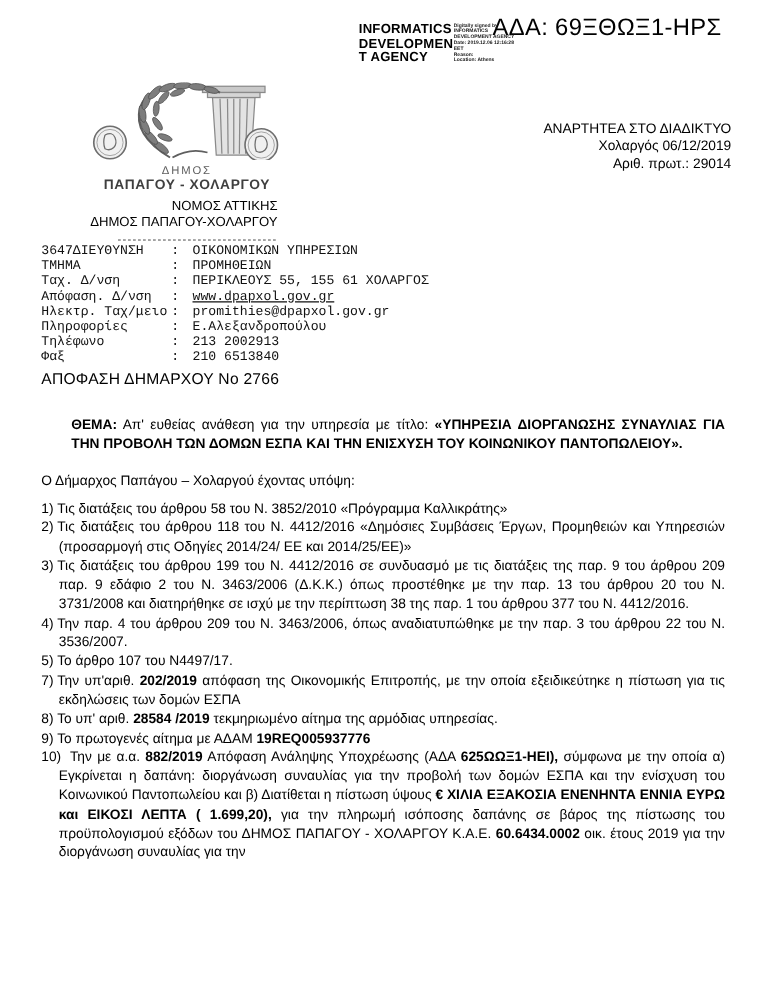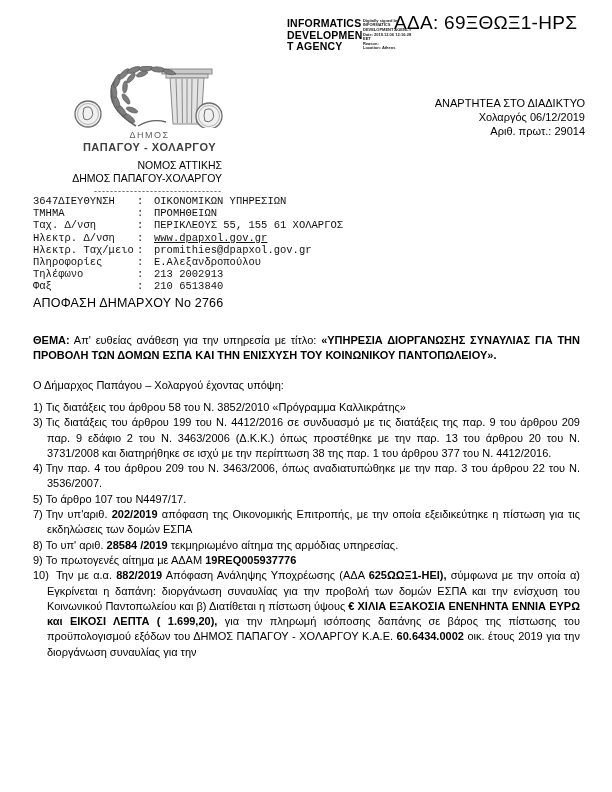--- a/index.html
+++ b/index.html
@@ -28,21 +28,21 @@
   
   .info-table { position:absolute; left:33px; top:195px; font-size:10.5px; line-height:12.2px;font-family:Liberation Mono, monospace; }
   .info-row { display:flex; }
   .info-label { width:104px; }
   .info-colon { width:17px; }
   .info-value { }
   .info-value.link { text-decoration:underline; }
   
   .content { position:absolute; left:33px; top:296px; width:547px; font-size:11px; color:#000; }
   .doc-title { font-weight:400; font-size:12.5px; letter-spacing:0.2px; margin-bottom:23px; }
-  .subject { text-align:justify; line-height:15px; margin-bottom:15px; }
+  .subject { text-align:justify; line-height:15px; margin-bottom:15px;margin-left:24px; }
   .intro { margin-bottom:7px; line-height:15px; }
   .legal-list { }
   .li { padding-left:14px; text-indent:-14px; text-align:justify; line-height:15.3px; }
   .num { padding-right:3px; }
   .b { font-weight:700; }
   svg .thin { stroke:#8a8a8a; fill:none; stroke-width:1; }
 </style>
 </head>
 <body>
 
@@ -131,21 +131,21 @@
         <span class="info-label">ΤΜΗΜΑ</span>
         <span class="info-colon">:</span>
         <span class="info-value">ΠΡΟΜΗΘΕΙΩΝ</span>
       </div>
       <div class="info-row">
         <span class="info-label">Ταχ. Δ/νση</span>
         <span class="info-colon">:</span>
         <span class="info-value">ΠΕΡΙΚΛΕΟΥΣ 55, 155 61 ΧΟΛΑΡΓΟΣ</span>
       </div>
       <div class="info-row">
-        <span class="info-label">Ηλεκτρ. Δ/νση</span>
+        <span class="info-label">Απόφαση. Δ/νση</span>
         <span class="info-colon">:</span>
         <span class="info-value link">www.dpapxol.gov.gr</span>
       </div>
       <div class="info-row">
         <span class="info-label">Ηλεκτρ. Ταχ/μειο</span>
         <span class="info-colon">:</span>
         <span class="info-value">promithies@dpapxol.gov.gr</span>
       </div>
       <div class="info-row">
         <span class="info-label">Πληροφορίες</span>
@@ -163,20 +163,21 @@
         <span class="info-value">210 6513840</span>
       </div>
     </div>
 
   <div class="content">
     <div class="doc-title">ΑΠΟΦΑΣΗ ΔΗΜΑΡΧΟΥ Νο 2766</div>
     <p class="subject"><span class="b">ΘΕΜΑ:</span><span> Απ' ευθείας ανάθεση για την υπηρεσία με τίτλο: </span><span class="b">«ΥΠΗΡΕΣΙΑ ΔΙΟΡΓΑΝΩΣΗΣ ΣΥΝΑΥΛΙΑΣ ΓΙΑ ΤΗΝ ΠΡΟΒΟΛΗ ΤΩΝ ΔΟΜΩΝ ΕΣΠΑ ΚΑΙ ΤΗΝ ΕΝΙΣΧΥΣΗ ΤΟΥ ΚΟΙΝΩΝΙΚΟΥ ΠΑΝΤΟΠΩΛΕΙΟΥ».</span></p>
     <p class="intro">Ο Δήμαρχος Παπάγου – Χολαργού έχοντας υπόψη:</p>
     <div class="legal-list">
         <div class="li"><span class="num">1)</span><span>Τις διατάξεις του άρθρου 58 του Ν. 3852/2010 «Πρόγραμμα Καλλικράτης»</span></div>
+        <div class="li"><span class="num">2)</span><span>Τις διατάξεις του άρθρου 118 του Ν. 4412/2016 «Δημόσιες Συμβάσεις Έργων, Προμηθειών και Υπηρεσιών (προσαρμογή στις Οδηγίες 2014/24/ ΕΕ και 2014/25/ΕΕ)»</span></div>
         <div class="li"><span class="num">3)</span><span>Τις διατάξεις του άρθρου 199 του Ν. 4412/2016 σε συνδυασμό με τις διατάξεις της παρ. 9 του άρθρου 209 παρ. 9 εδάφιο 2 του Ν. 3463/2006 (Δ.Κ.Κ.) όπως προστέθηκε με την παρ. 13 του άρθρου 20 του Ν. 3731/2008 και διατηρήθηκε σε ισχύ με την περίπτωση 38 της παρ. 1 του άρθρου 377 του Ν. 4412/2016.</span></div>
         <div class="li"><span class="num">4)</span><span>Την παρ. 4 του άρθρου 209 του Ν. 3463/2006, όπως αναδιατυπώθηκε με την παρ. 3 του άρθρου 22 του Ν. 3536/2007.</span></div>
         <div class="li"><span class="num">5)</span><span>Το άρθρο 107 του Ν4497/17.</span></div>
         <div class="li"><span class="num">7)</span><span>Την υπ'αριθ. </span><span class="b">202/2019</span><span> απόφαση της Οικονομικής Επιτροπής, με την οποία εξειδικεύτηκε η πίστωση για τις εκδηλώσεις των δομών ΕΣΠΑ</span></div>
         <div class="li"><span class="num">8)</span><span>Το υπ' αριθ. </span><span class="b">28584 /2019</span><span> τεκμηριωμένο αίτημα της αρμόδιας υπηρεσίας.</span></div>
         <div class="li"><span class="num">9)</span><span>Το πρωτογενές αίτημα με ΑΔΑΜ </span><span class="b">19REQ005937776</span></div>
         <div class="li"><span class="num">10)</span><span>  Την με α.α. </span><span class="b">882/2019</span><span> Απόφαση Ανάληψης Υποχρέωσης (ΑΔΑ </span><span class="b">625ΩΩΞ1-ΗΕΙ),</span><span> σύμφωνα με την οποία α) Εγκρίνεται η δαπάνη: διοργάνωση συναυλίας για την προβολή των δομών ΕΣΠΑ και την ενίσχυση του Κοινωνικού Παντοπωλείου και β) Διατίθεται η πίστωση ύψους </span><span class="b">€ ΧΙΛΙΑ ΕΞΑΚΟΣΙΑ ΕΝΕΝΗΝΤΑ ΕΝΝΙΑ ΕΥΡΩ και ΕΙΚΟΣΙ ΛΕΠΤΑ ( 1.699,20),</span><span> για την πληρωμή ισόποσης δαπάνης σε βάρος της πίστωσης του προϋπολογισμού εξόδων του ΔΗΜΟΣ ΠΑΠΑΓΟΥ - ΧΟΛΑΡΓΟΥ Κ.Α.Ε. </span><span class="b">60.6434.0002</span><span> οικ. έτους 2019 για την διοργάνωση συναυλίας για την</span></div>
       </div>
   </div>
 

